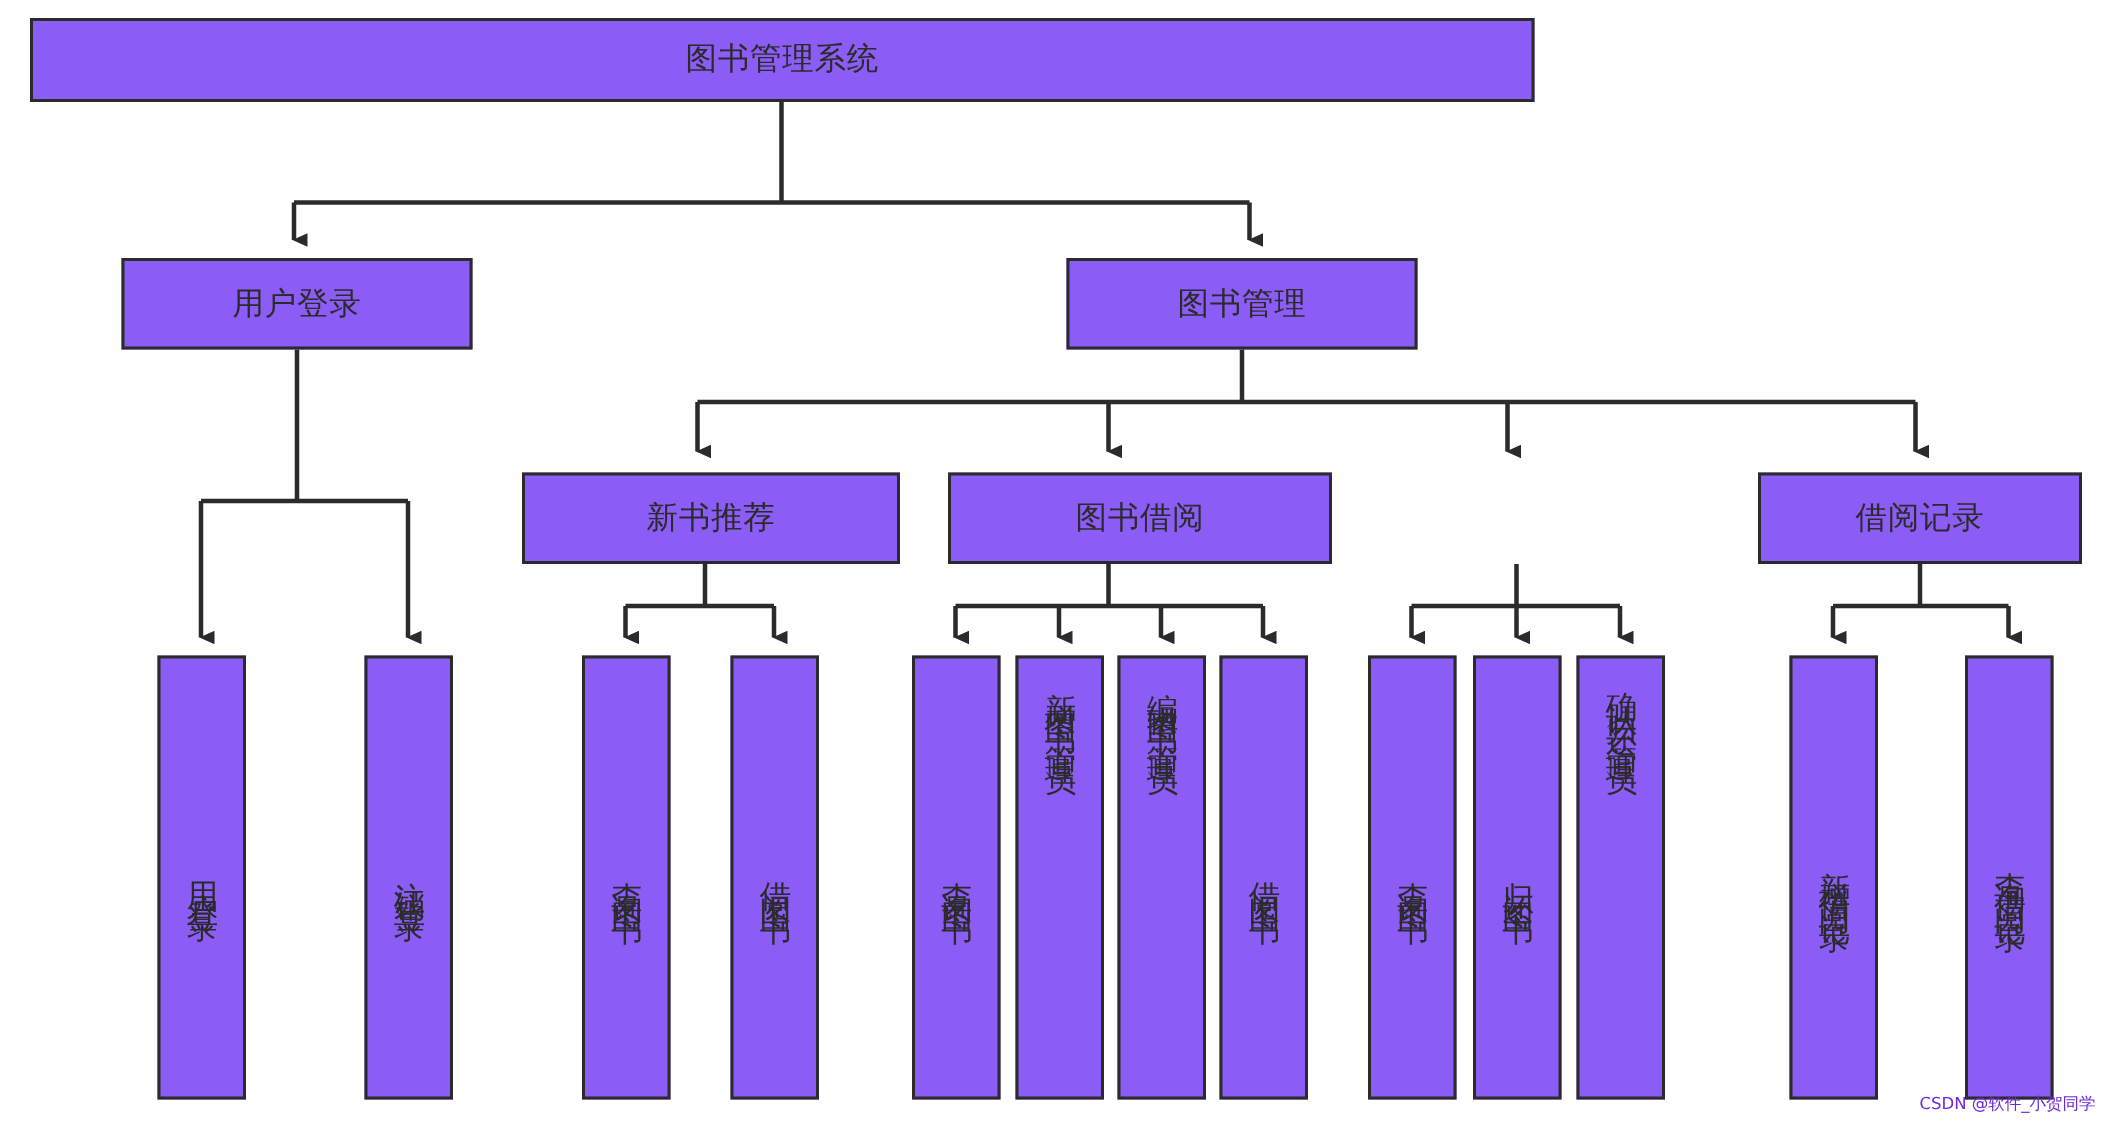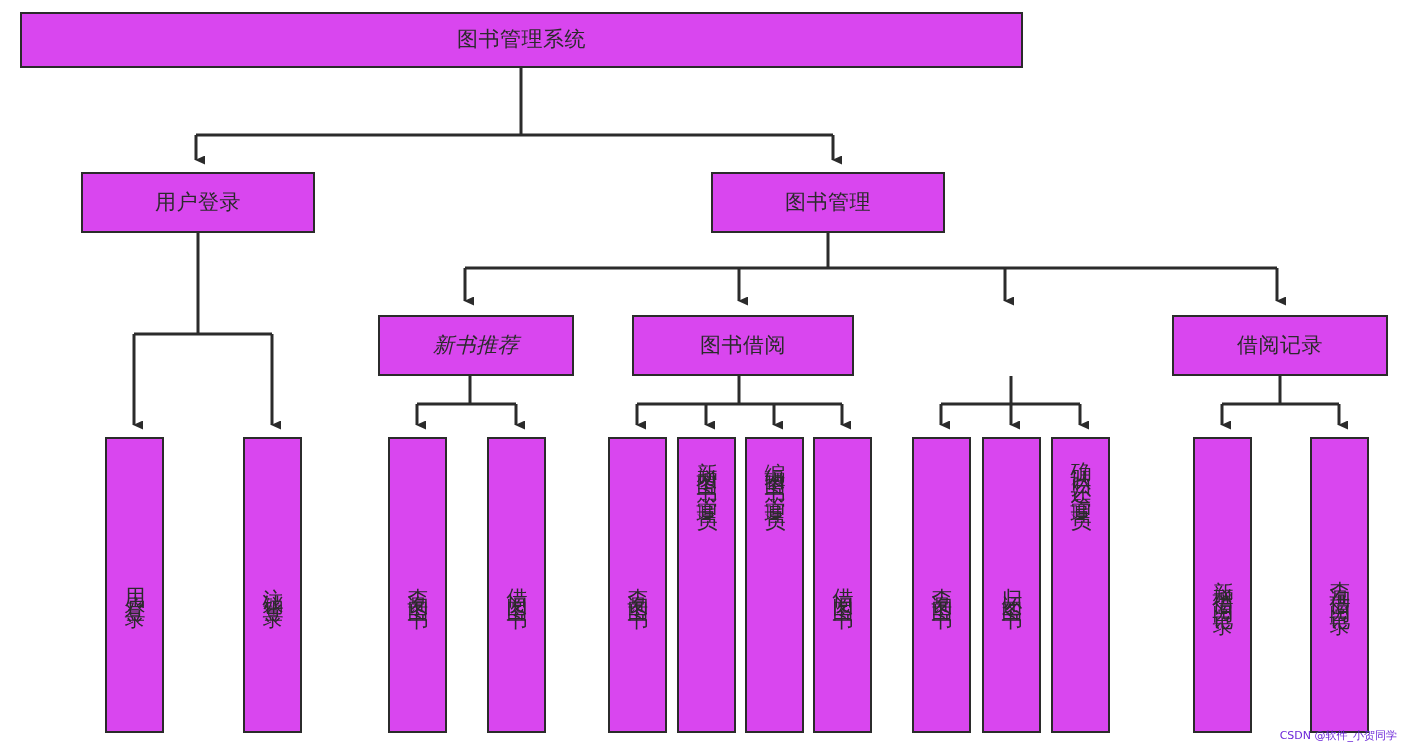--- a/index.html
+++ b/index.html
@@ -24,21 +24,21 @@
     position: absolute;
     left: 0;
     top: 0;
     width: 1405px;
     height: 747px;
     pointer-events: none;
   }
   .node {
     position: absolute;
     box-sizing: border-box;
-    background: #d946ef;
+    background: #8b5cf6;
     border: 2px solid #2b2b2b;
     display: flex;
     align-items: center;
     justify-content: center;
     overflow: hidden;
   }
   .node .label-h {
     font-size: 21px;
     color: #2b2b2b;
     line-height: 1.1;
@@ -136,25 +136,25 @@
   </div>
 
   <div class="node" style="left:81px; top:172px; width:234px; height:61px;">
     <span class="label-h">用户登录</span>
   </div>
 
   <div class="node" style="left:711px; top:172px; width:234px; height:61px;justify-content:center;">
     <span class="label-h">图书管理</span>
   </div>
 
-  <div class="node" style="left:378px; top:315px; width:196px; height:61px;font-style:italic;">
+  <div class="node" style="left:348px; top:315px; width:252px; height:61px;">
     <span class="label-h">新书推荐</span>
   </div>
 
-  <div class="node" style="left:632px; top:315px; width:222px; height:61px;">
+  <div class="node" style="left:632px; top:315px; width:256px; height:61px;">
     <span class="label-h">图书借阅</span>
   </div>
 
 
   <div class="node" style="left:1172px; top:315px; width:216px; height:61px;">
     <span class="label-h">借阅记录</span>
   </div>
 
   <div class="node leaf" style="left:105px; top:437px; width:59px; height:296px;">
     <span class="label-v">用户登录</span>

